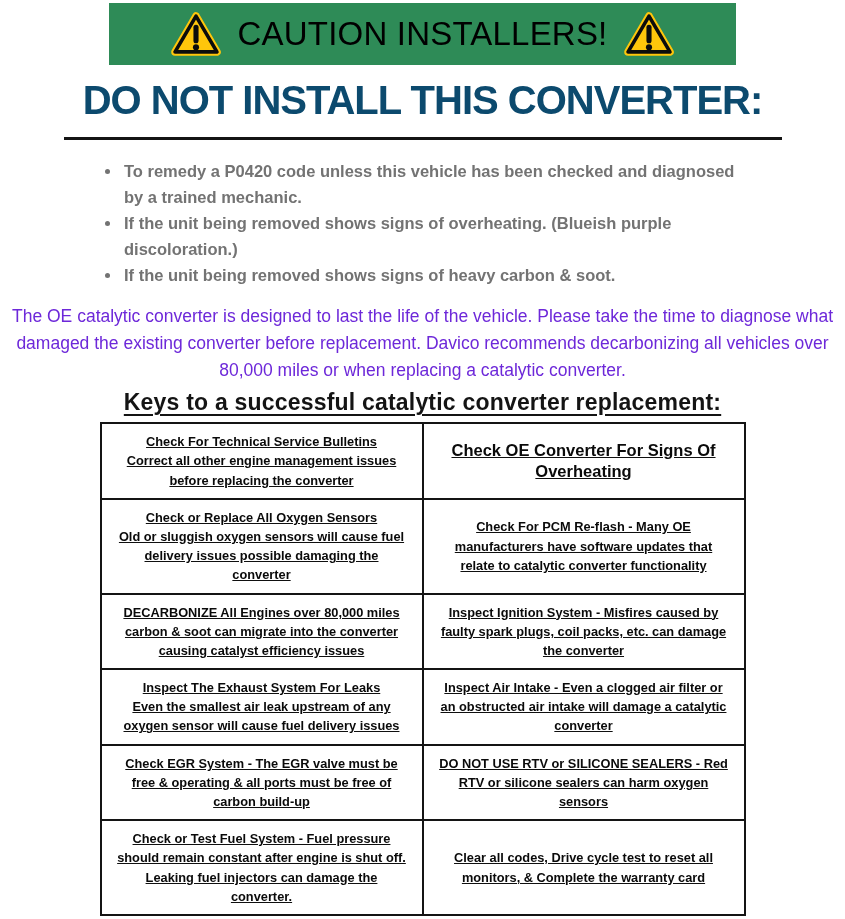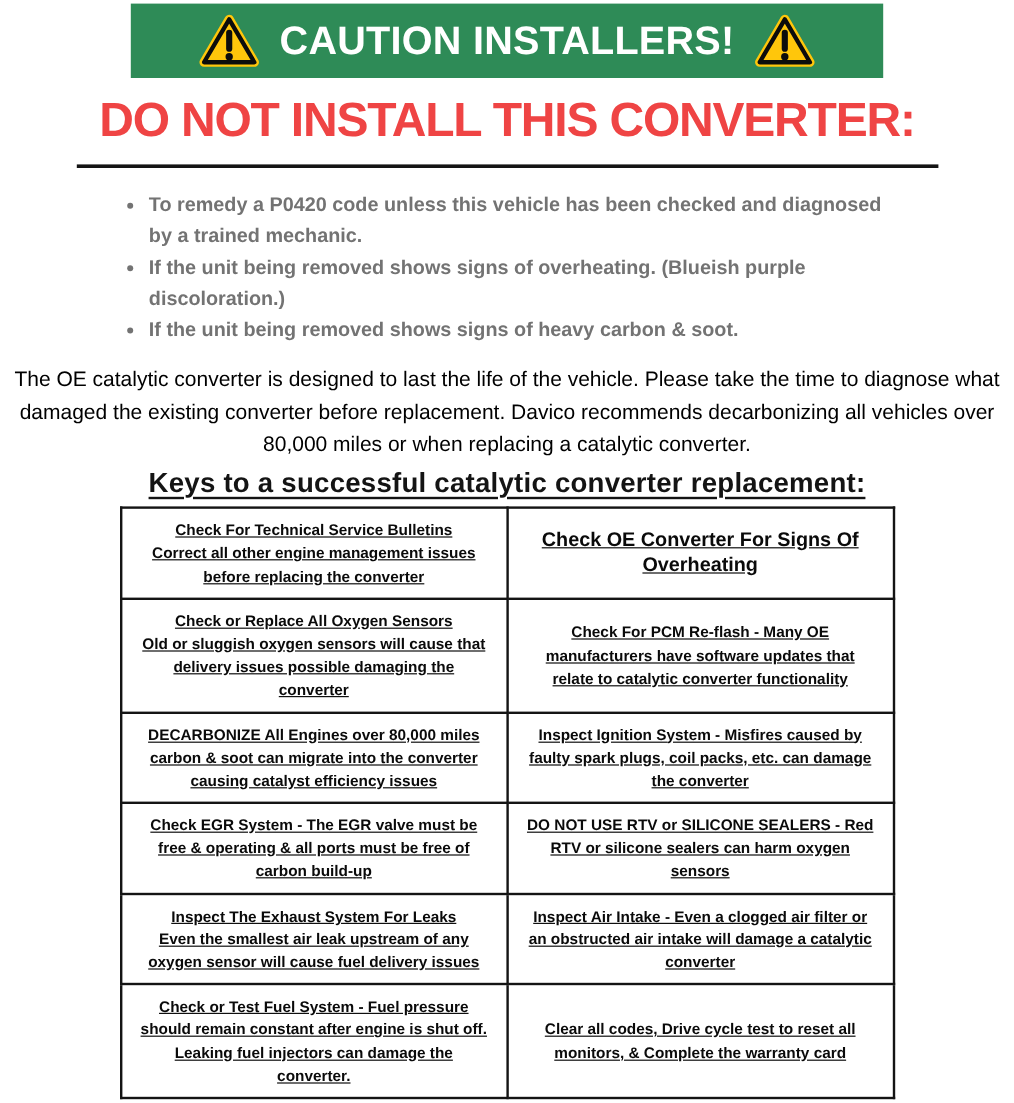--- a/index.html
+++ b/index.html
@@ -15,35 +15,35 @@
     width: 627px;
     height: 62px;
     margin: 3px auto 0;
     background: #2e8b57;
     display: flex;
     align-items: center;
     justify-content: center;
     gap: 16px;
   }
   .banner-text {
-    color: #ffffff;
+    color: #000000;
     font-size: 33px;
-    font-weight: 700;
+    font-weight: 400;
     letter-spacing: 0.2px;
     white-space: nowrap;
   }
   .warn-icon svg { display: block; width: 52px; height: 46px; }
 
   .main-title {
     text-align: center;
     margin-top: 14px;
     font-size: 40px;
     font-weight: 900;
     letter-spacing: -1px;
-    color: #ef4444;
+    color: #0c4a6e;
     line-height: 1.05;
   }
 
   .divider {
     width: 718px;
     margin: 16px auto 0;
     border: none;
     border-top: 3px solid #141414;
   }
 
@@ -58,21 +58,21 @@
   }
   .warnings-list li { padding-left: 2px; margin-bottom: 1px; }
 
   .intro-paragraph {
     max-width: 822px;
     margin: 14px auto 0;
     text-align: center;
     font-size: 17.5px;
     font-weight: 400;
     line-height: 1.55;
-    color: #000000;
+    color: #6d28d9;
   }
 
   .keys-heading {
     margin-top: 5px;
     text-align: center;
     font-size: 23px;
     font-weight: 800;
     color: #141414;
     text-decoration: underline;
     text-decoration-thickness: 2px;
@@ -145,34 +145,34 @@
 
 <table class="tips-table">
   <tbody>
     <tr>
       <td class="cell-left">Check For Technical Service Bulletins
 Correct all other engine management issues before replacing the converter</td>
       <td class="cell-right">Check OE Converter For Signs Of Overheating</td>
     </tr>
     <tr>
       <td class="cell-left">Check or Replace All Oxygen Sensors
-Old or sluggish oxygen sensors will cause that delivery issues possible damaging the converter</td>
+Old or sluggish oxygen sensors will cause fuel delivery issues possible damaging the converter</td>
       <td class="cell-right">Check For PCM Re-flash - Many OE manufacturers have software updates that relate to catalytic converter functionality</td>
     </tr>
     <tr>
       <td class="cell-left">DECARBONIZE All Engines over 80,000 miles carbon &amp; soot can migrate into the converter causing catalyst efficiency issues</td>
       <td class="cell-right">Inspect Ignition System - Misfires caused by faulty spark plugs, coil packs, etc. can damage the converter</td>
     </tr>
     <tr>
-      <td class="cell-left">Check EGR System - The EGR valve must be free &amp; operating &amp; all ports must be free of carbon build-up</td>
-      <td class="cell-right">DO NOT USE RTV or SILICONE SEALERS - Red RTV or silicone sealers can harm oxygen sensors</td>
-    </tr>
-    <tr>
       <td class="cell-left">Inspect The Exhaust System For Leaks
 Even the smallest air leak upstream of any oxygen sensor will cause fuel delivery issues</td>
       <td class="cell-right">Inspect Air Intake - Even a clogged air filter or an obstructed air intake will damage a catalytic converter</td>
+    </tr>
+    <tr>
+      <td class="cell-left">Check EGR System - The EGR valve must be free &amp; operating &amp; all ports must be free of carbon build-up</td>
+      <td class="cell-right">DO NOT USE RTV or SILICONE SEALERS - Red RTV or silicone sealers can harm oxygen sensors</td>
     </tr>
     <tr>
       <td class="cell-left">Check or Test Fuel System - Fuel pressure should remain constant after engine is shut off.  Leaking fuel injectors can damage the converter.</td>
       <td class="cell-right">Clear all codes,  Drive cycle test to reset all monitors, &amp; Complete the warranty card</td>
     </tr>
   </tbody>
 </table>
 
 </body></html>

